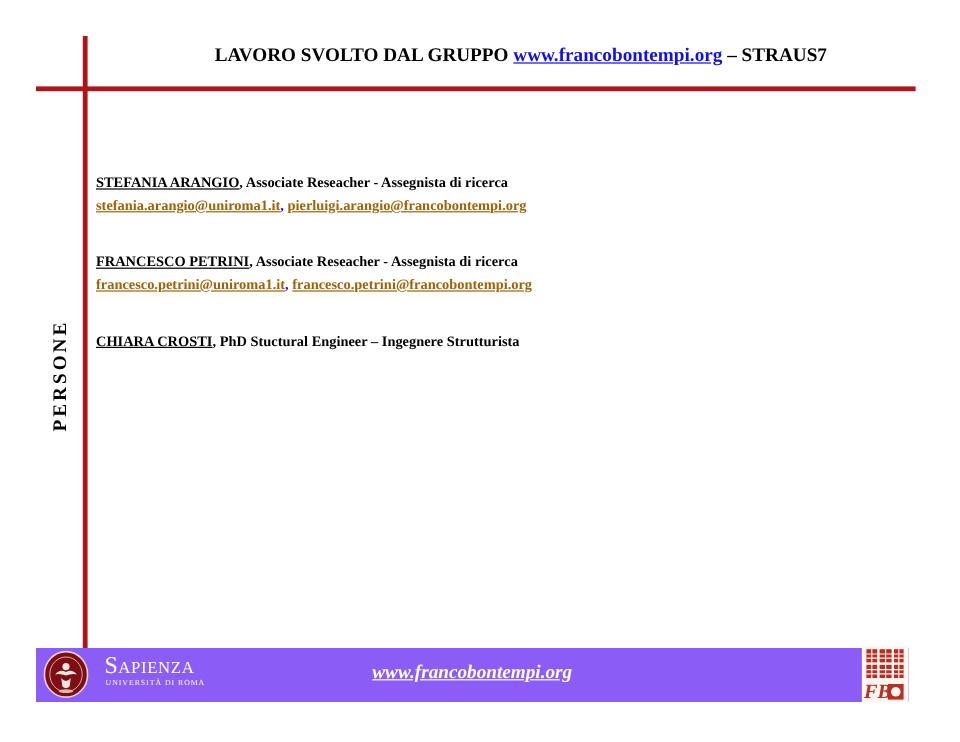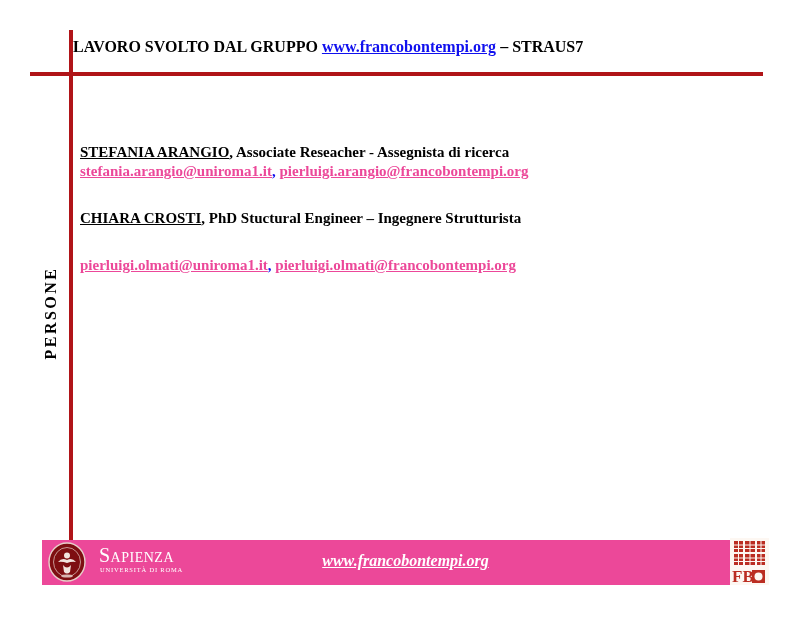--- a/index.html
+++ b/index.html
@@ -16,63 +16,64 @@
     position:absolute;left:69px;top:30px;width:4px;height:510px;
     background:#b01418;
   }
   .hline{
     position:absolute;left:30px;top:72px;width:733px;height:4px;
     background:#b01418;
   }
   
   .header{
     position:absolute;left:73px;top:37px;width:690px;
-    font-weight:bold;font-size:16px;line-height:20px;
+    text-align:center;font-weight:bold;font-size:16px;line-height:20px;
     white-space:nowrap;
+    padding-left:16px;
   }
   .header a{color:#1010ee;text-decoration:underline;cursor:pointer;}
   
   .persone{
     position:absolute;left:51px;top:313px;
     transform:translate(-50%,-50%) rotate(-90deg);
     font-weight:bold;font-size:16px;letter-spacing:2.5px;
     white-space:nowrap;
   }
   
   .people{
     position:absolute;left:80px;top:143px;width:600px;
-    font-weight:bold;font-size:15px;line-height:19px;
+    font-weight:bold;font-size:12px;line-height:19px;
   }
   .person{margin-bottom:28px;}
   .pname{text-decoration:underline;}
-  .email{color:#ec4899;text-decoration:underline;cursor:pointer;}
+  .email{color:#a16207;text-decoration:underline;cursor:pointer;}
   .esep{color:#1010ee;}
   
   .band{
-    position:absolute;left:42px;top:540px;width:727px;height:45px;
-    background:#ec4899;
+    position:absolute;left:30px;top:540px;width:727px;height:45px;
+    background:#8b5cf6;
   }
   .emblem{position:absolute;left:6px;top:2px;width:38px;height:40px;}
   .sap{
     position:absolute;left:57px;top:5px;color:#fff;line-height:1;
   }
   .sap-title{
     font-size:20px;letter-spacing:0.5px;font-variant:small-caps;
     font-weight:normal;
   }
   .sap-sub{
     font-size:6.5px;letter-spacing:0.8px;margin-top:2px;margin-left:1px;
   }
   .footer-link{
     position:absolute;left:0;right:0;top:12px;text-align:center;
     color:#ffffff;font-style:italic;font-weight:bold;font-size:16px;
     text-decoration:underline;cursor:pointer;
   }
   .stamp{
-    position:absolute;right:0px;top:-2px;width:39px;height:47px;
+    position:absolute;right:0px;top:-2px;width:39px;height:47px;font-style:italic;
   }
 </style>
 </head>
 <body>
 
 <div class="slide">
 
   <div class="vline"></div>
   <div class="hline"></div>
 
@@ -84,27 +85,30 @@
 
   <div class="persone">PERSONE</div>
 
   <div class="people">
 
     <div class="person">
       <div class="pline1"><span class="pname">STEFANIA ARANGIO</span><span class="psep">, </span><span class="prole">Associate Reseacher - Assegnista di ricerca</span></div>
       <div class="pline2"><a class="email">stefania.arangio@uniroma1.it</a><span class="esep">, </span><a class="email">pierluigi.arangio@francobontempi.org</a></div>
     </div>
 
+    <div class="person">
+      <div class="pline1"><span class="pname">FRANCESCO PETRINI</span><span class="psep">, </span><span class="prole">Associate Reseacher - Assegnista di ricerca</span></div>
+      <div class="pline2"><a class="email">francesco.petrini@uniroma1.it</a><span class="esep">, </span><a class="email">francesco.petrini@francobontempi.org</a></div>
+    </div>
 
     <div class="person">
       <div class="pline1"><span class="pname">CHIARA CROSTI</span><span class="psep">, </span><span class="prole">PhD Stuctural Engineer – Ingegnere Strutturista</span></div>
     </div>
 
     <div class="person">
-      <div class="pline2"><a class="email">pierluigi.olmati@uniroma1.it</a><span class="esep">, </span><a class="email">pierluigi.olmati@francobontempi.org</a></div>
     </div>
 
   </div>
 
   <div class="band">
 
     <div class="emblem">
       <svg width="38" height="40" viewBox="0 0 38 40">
         <ellipse cx="19" cy="20" rx="18" ry="19" fill="#7e0e11" stroke="#e6cfc9" stroke-width="1.4"></ellipse>
         <ellipse cx="19" cy="20" rx="13.5" ry="14.5" fill="none" stroke="#d9b7b2" stroke-width="0.8"></ellipse>

